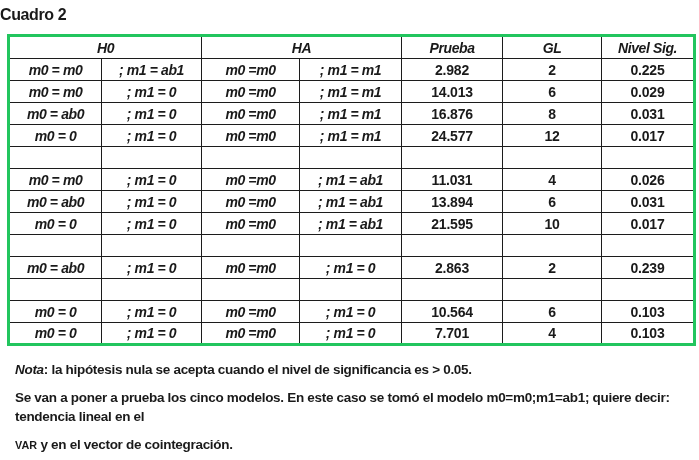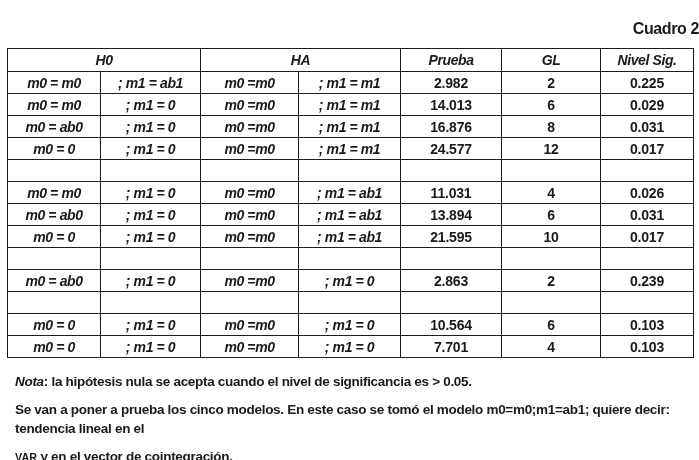--- a/index.html
+++ b/index.html
@@ -12,41 +12,41 @@
     width: 699px;
     height: 460px;
     background: #ffffff;
     color: #1a1a1a;
     font-family: "Liberation Sans", sans-serif;
     font-weight: 700;
     letter-spacing: -0.4px;
     overflow: hidden;
   }
   .title {
-    margin-top: 20px;
-    text-align: right;
+    margin-top: 6px;
+    text-align: left;
     font-size: 16px;
     line-height: 18px;
   }
   .subtitle {
     margin-top: 3px;
     text-align: center;
     font-size: 16px;
     line-height: 19px;
   }
   .sc {
     font-size: 0.8em;
     letter-spacing: 0;
   }
   table.cuadro {
     margin: 10px 0 14px 7px;
     width: 686px;
     border-collapse: collapse;
     table-layout: fixed;
-    border: 1px solid #22c55e;
+    border: 3px solid #22c55e;
   }
   table.cuadro th, table.cuadro td {
     border: 1.5px solid #1c1c1c;
     padding: 0;
     text-align: center;
     vertical-align: middle;
     font-size: 14px;
     overflow: hidden;
     white-space: nowrap;
   }

